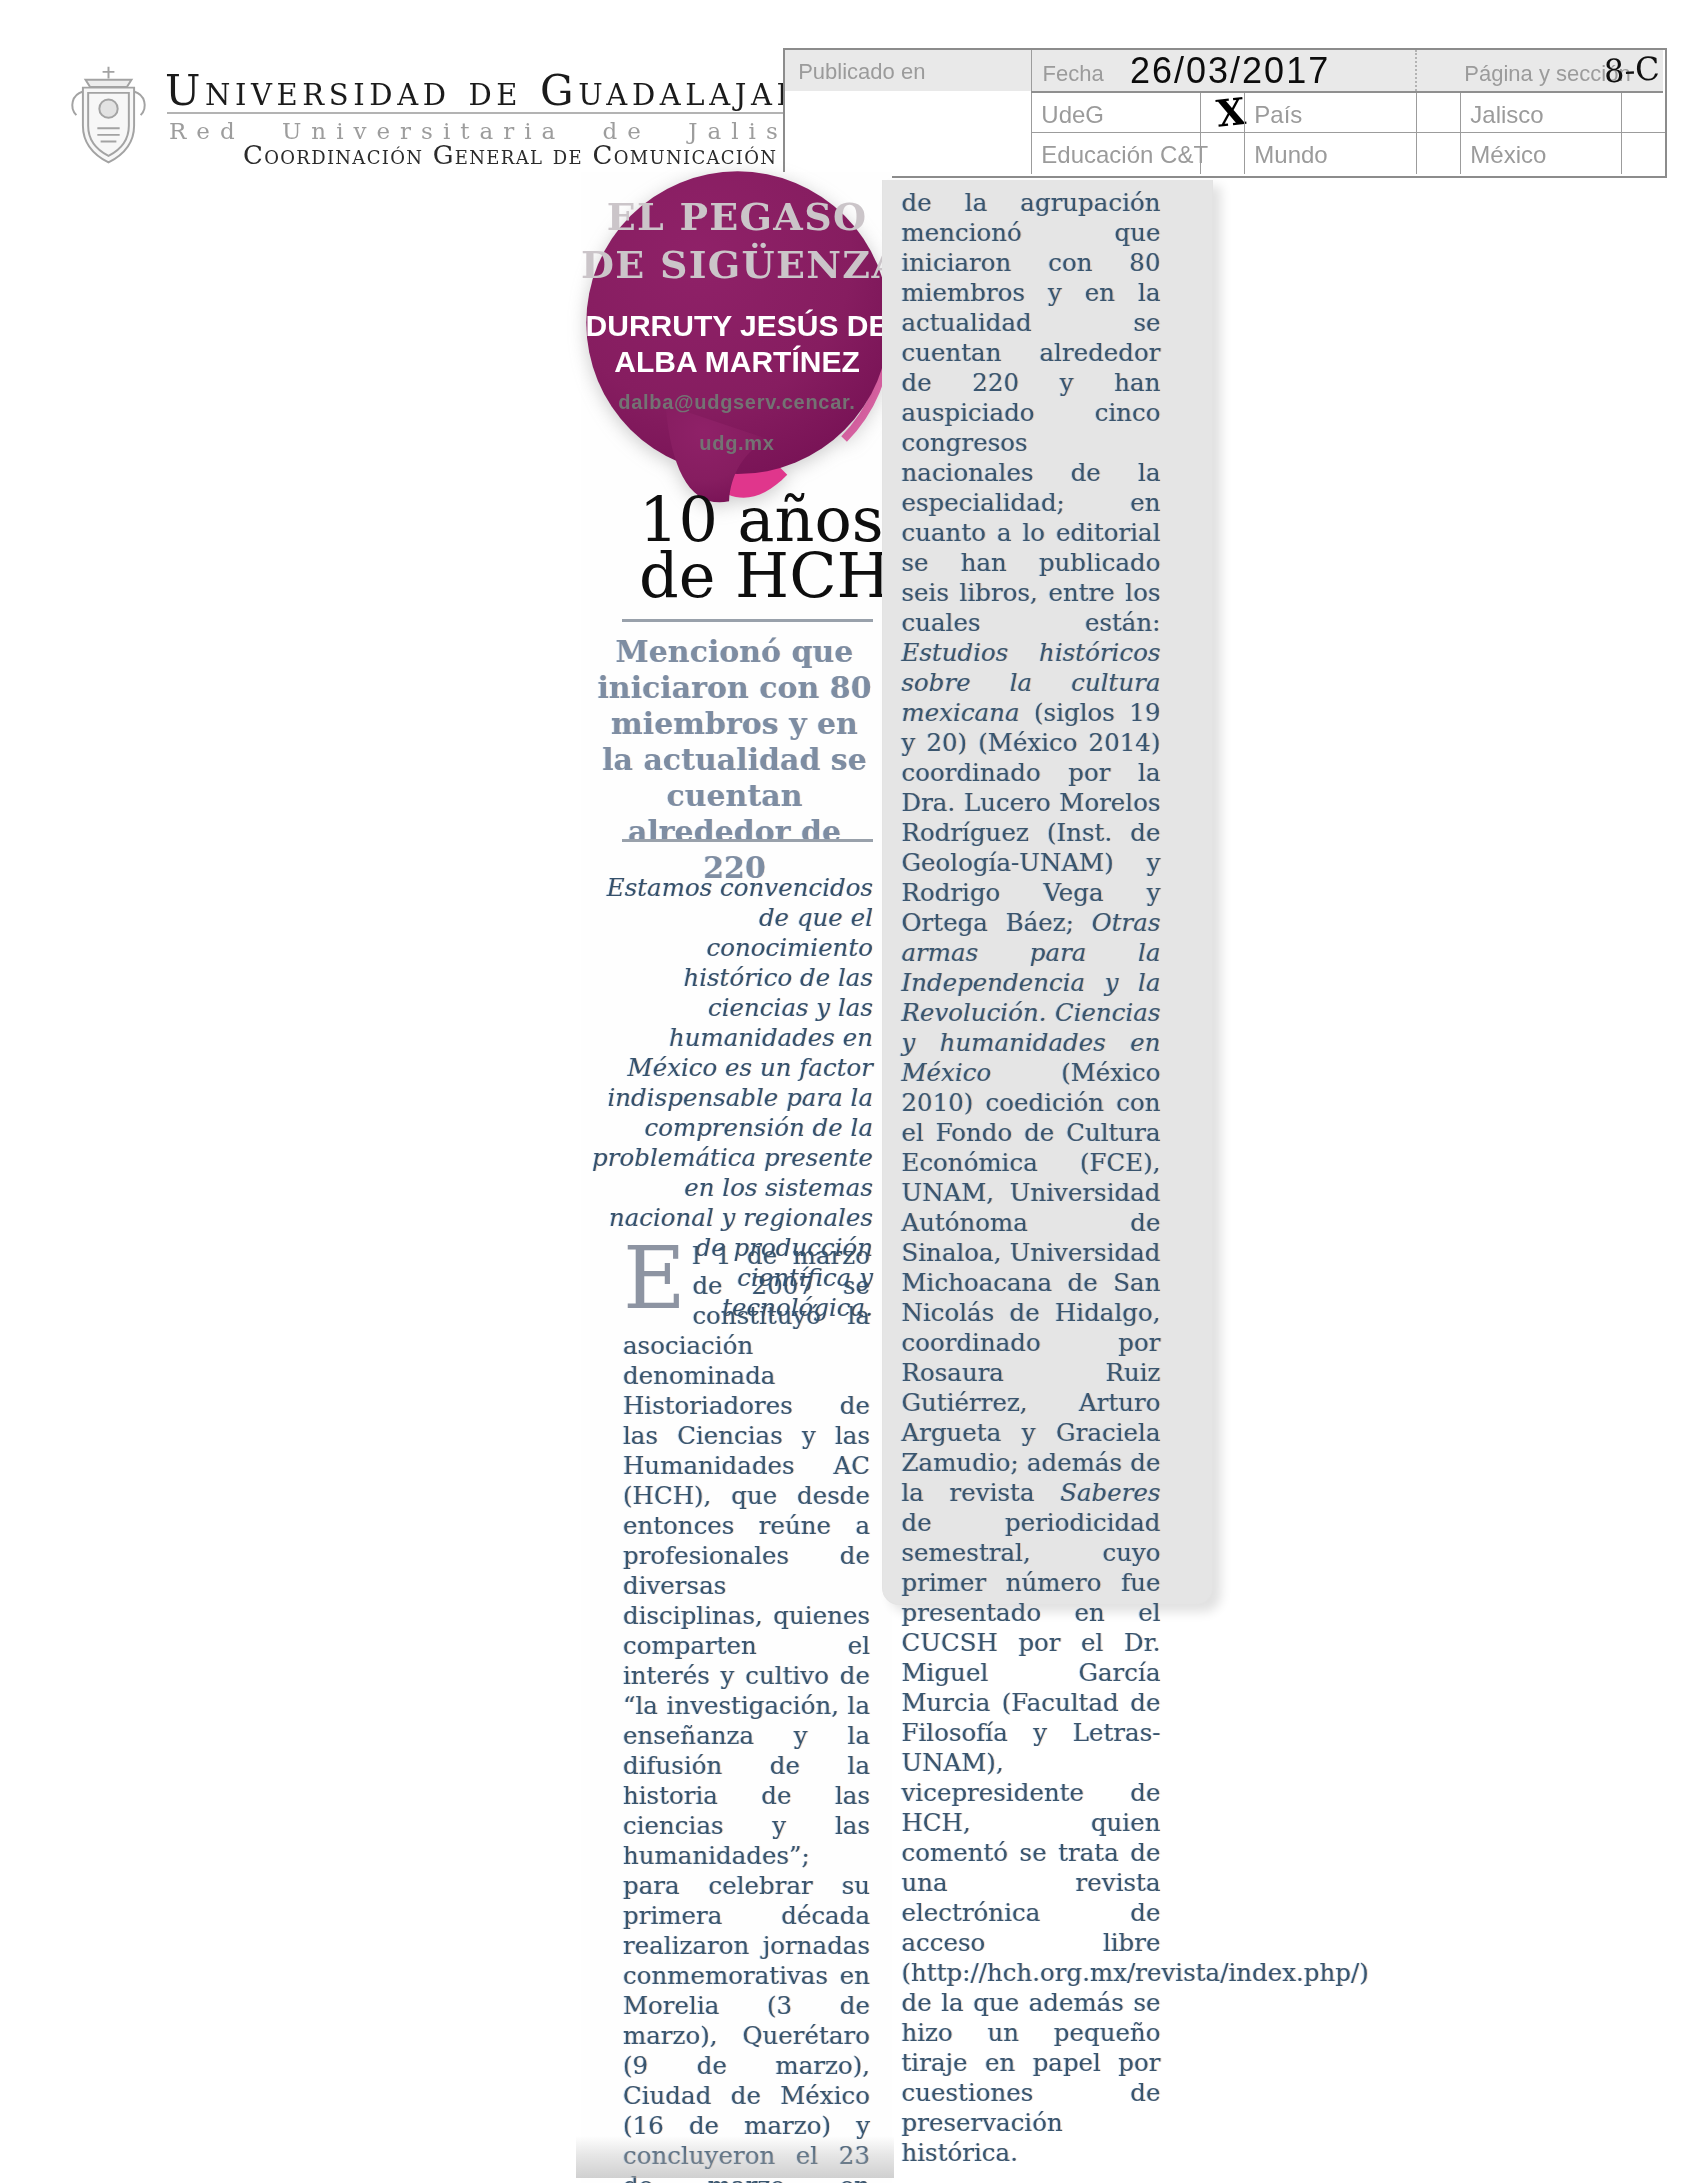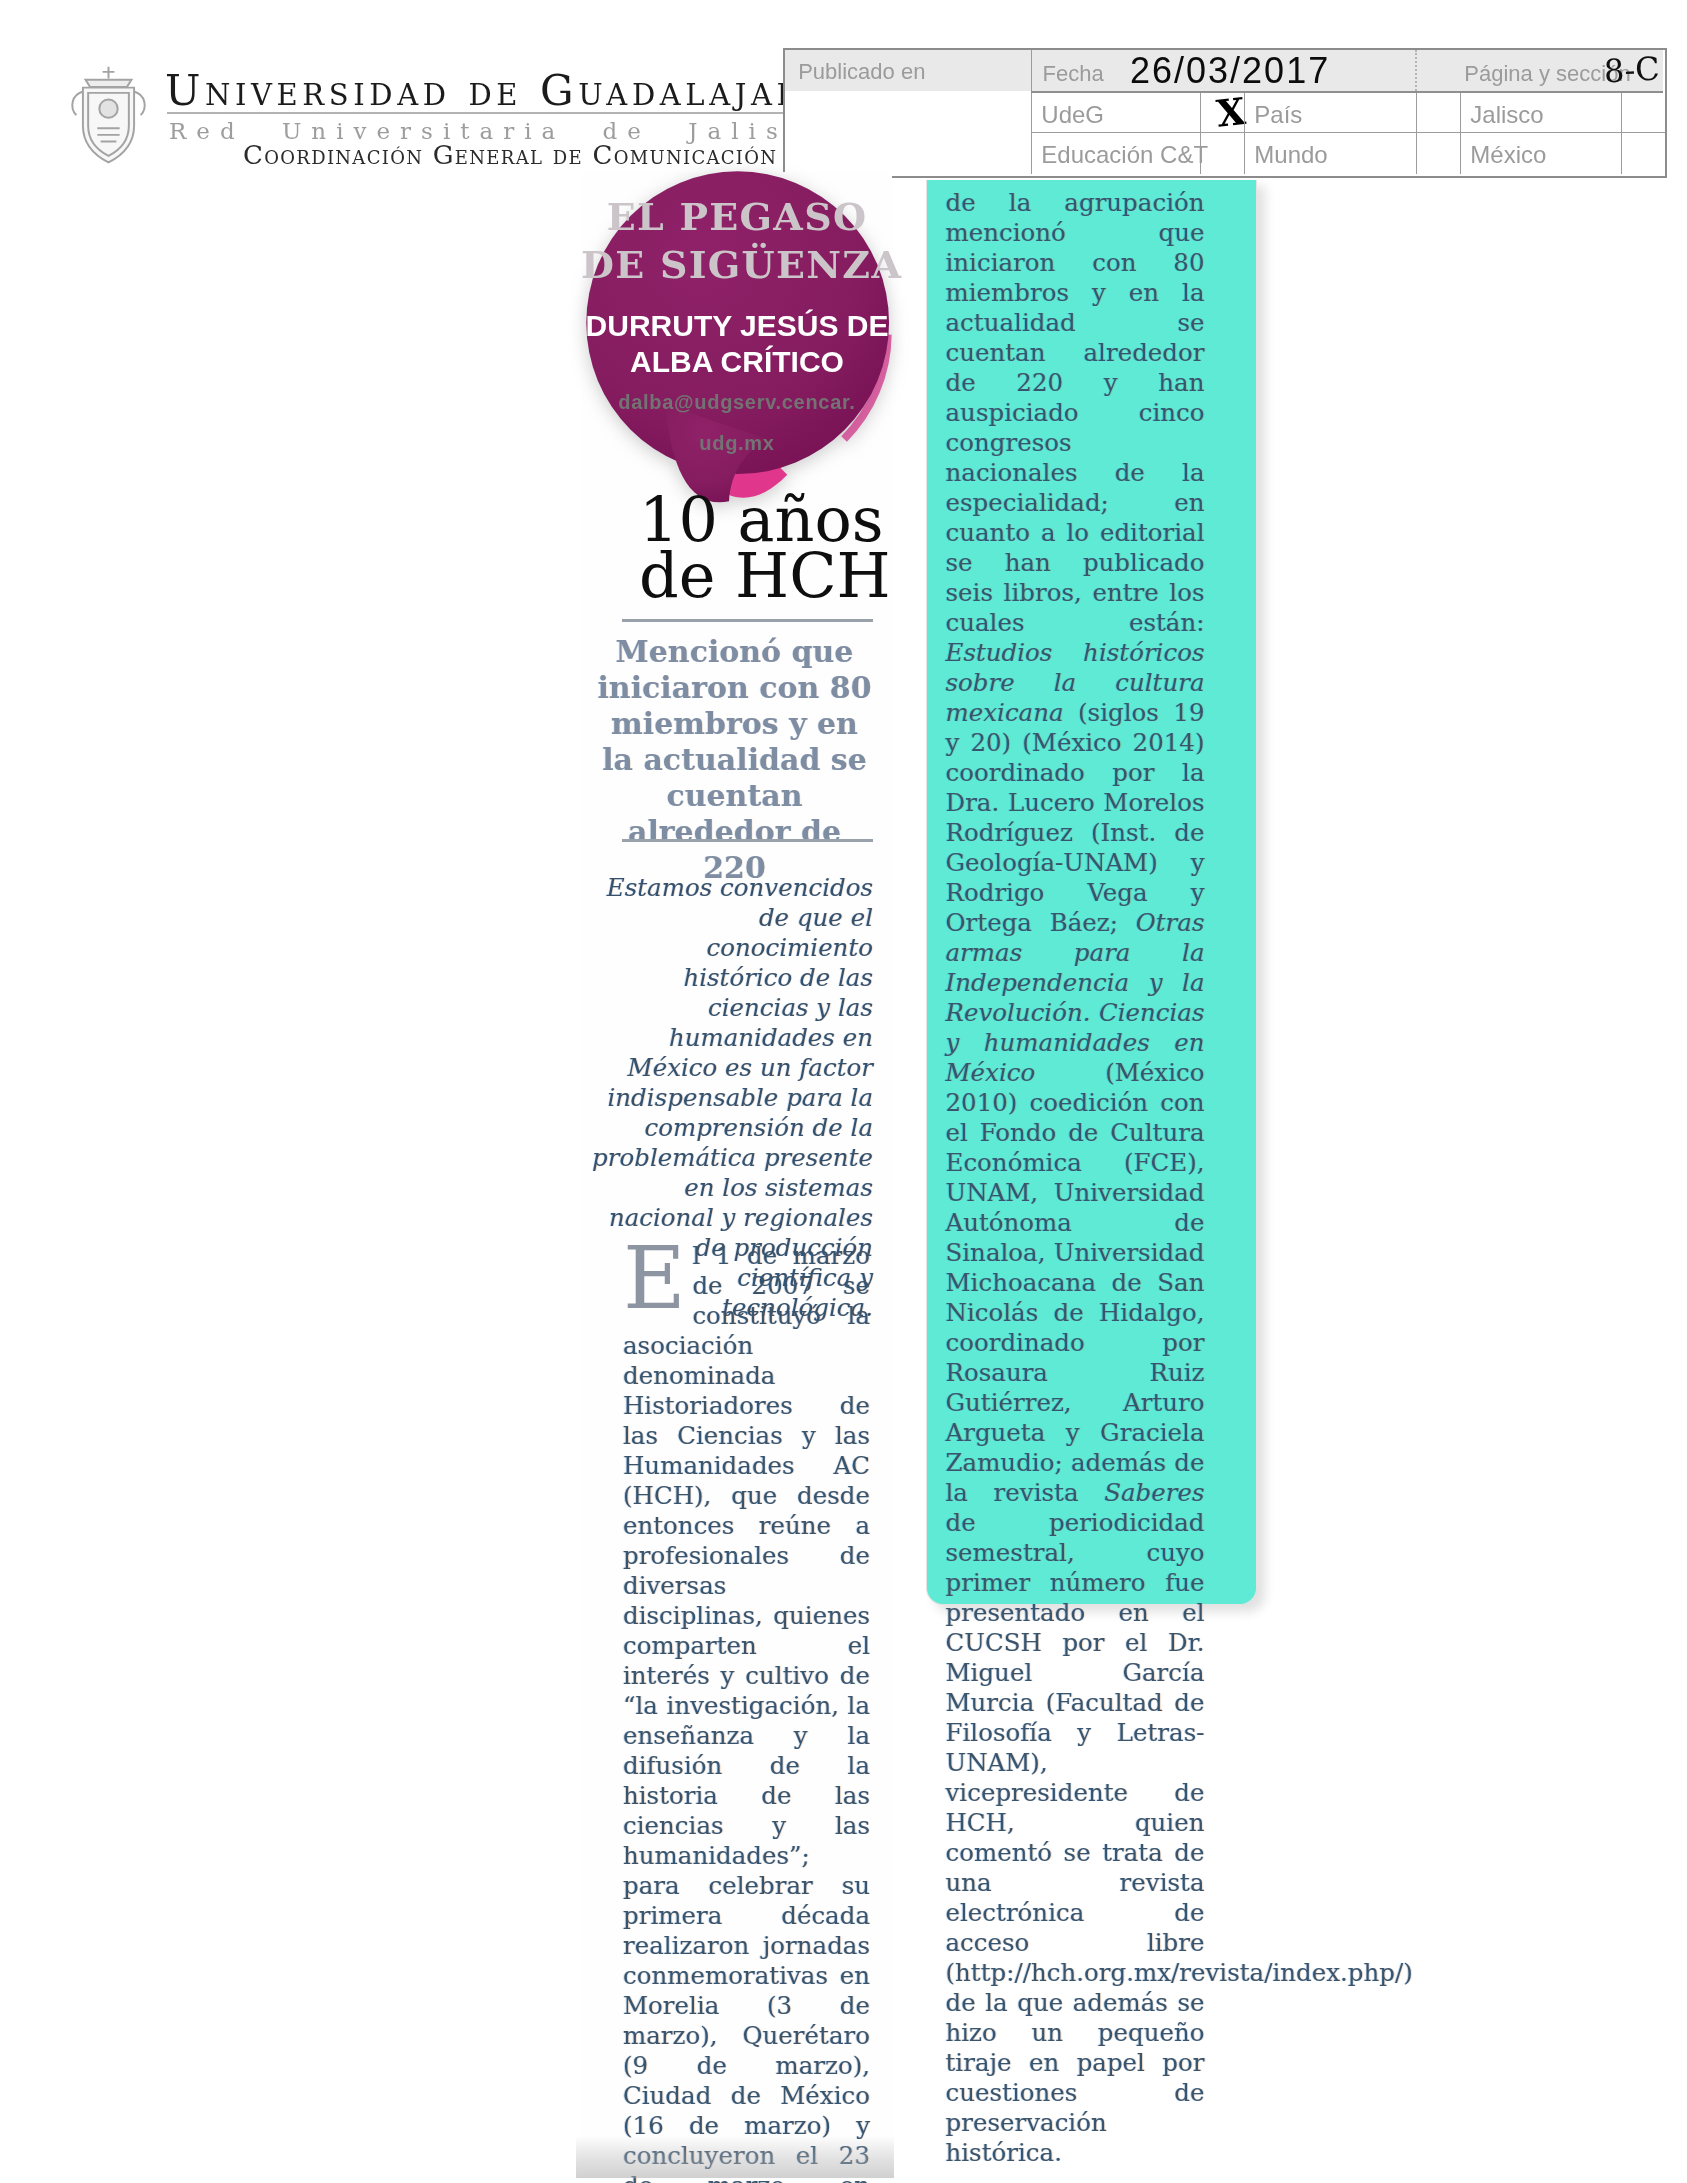--- a/index.html
+++ b/index.html
@@ -104,21 +104,21 @@
     font-family:"DejaVu Serif",serif;text-shadow:none;
   }
   .it{font-style:italic;}
   #bottom-bar{
     left:576px;top:2136px;width:318px;height:42px;z-index:5;
     background:linear-gradient(180deg, rgba(190,190,190,0) 0%, rgba(186,186,186,0.35) 45%, rgba(170,170,170,0.55) 100%);
   }
 
   
   #right-clip{
-    left:926px;top:180px;width:329px;height:1424px;background:#5eead4;
+    left:882px;top:180px;width:329px;height:1424px;background:#e5e5e5;
     border:0.7px solid #e3e3e3;border-top:none;border-radius:0 0 17px 17px;
     box-shadow:8px 6.6px 10.6px rgba(0,0,0,0.12);
   }
   #article-right{position:absolute;left:18.5px;top:8px;width:259px;}
 </style>
 </head>
 <body>
 
 <div class="abs" id="crest">
   <svg viewBox="0 0 130 160" width="87" height="105">
@@ -205,21 +205,21 @@
     <path d="M150 420 C205 505 255 520 312 462 L262 412 Z" fill="#e0368c"></path>
     <path d="M398 408 A229 229 0 0 0 464 250" stroke="#cf3488" stroke-width="12" fill="none" opacity="0.75"></path>
     <circle cx="237" cy="232" r="229" fill="url(#gradB)"></circle>
     <path d="M128 356 C136 458 168 514 224 502 C226 462 246 428 282 408 Z" fill="url(#gradB)"></path>
   </svg>
 </div>
 <div class="abs bubble-text">
   <div class="bt" id="bt1">EL PEGASO</div>
   <div class="bt" id="bt2">DE SIGÜENZA</div>
   <div class="ba" id="ba1">DURRUTY JESÚS DE</div>
-  <div class="ba" id="ba2">ALBA CRÍTICO</div>
+  <div class="ba" id="ba2">ALBA MARTÍNEZ</div>
   <div class="be" id="be1">dalba@udgserv.cencar.</div>
   <div class="be" id="be2">udg.mx</div>
 </div>
 
 <div class="abs" id="headline">
   <div>10 años</div>
   <div>de HCH</div>
 </div>
 
 <div class="abs rule" id="rule1"></div>

